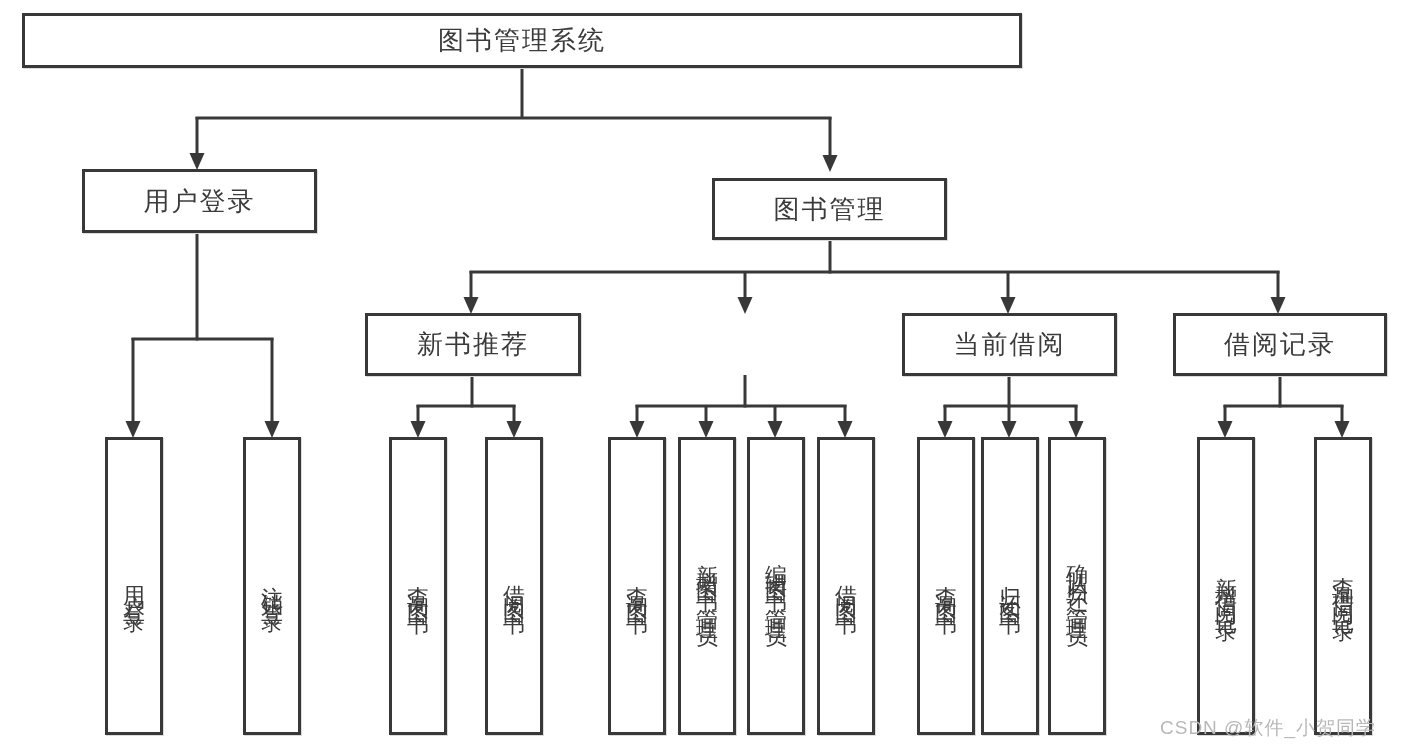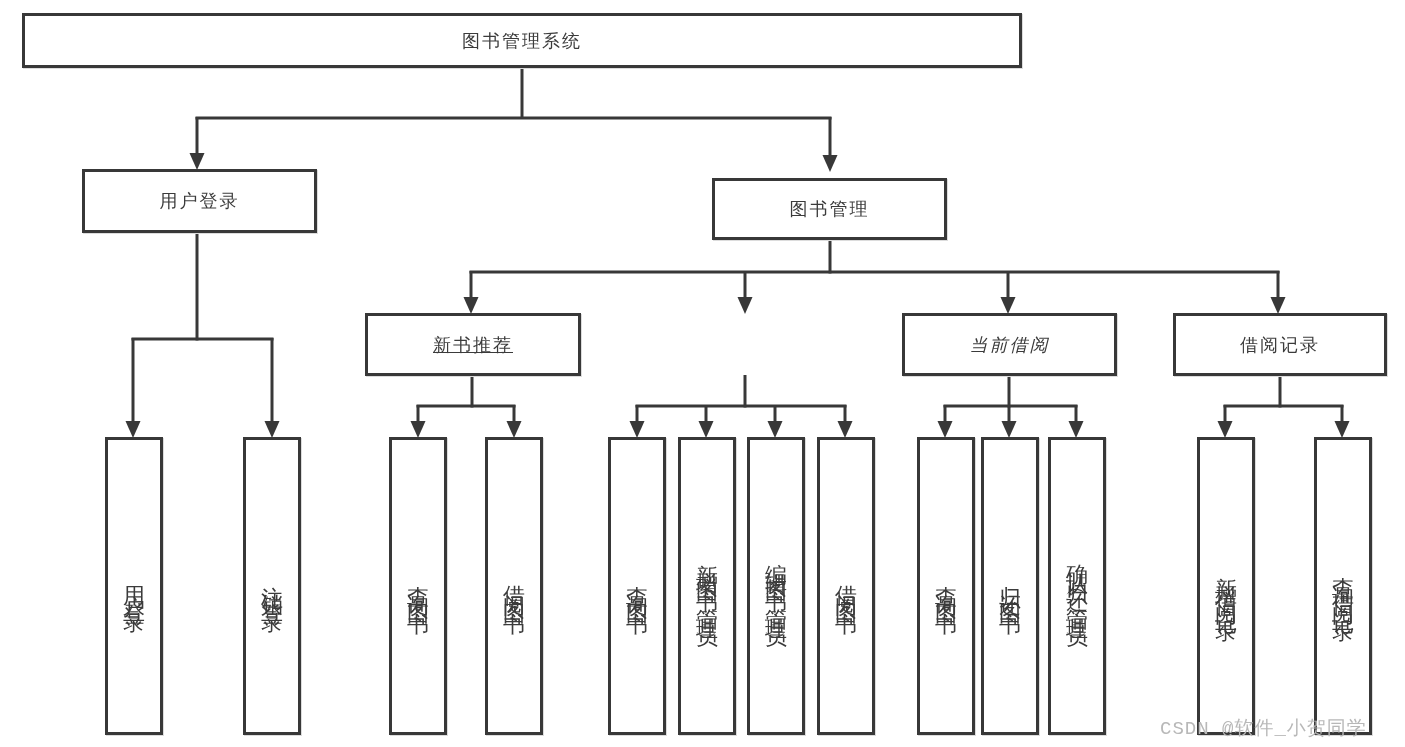--- a/index.html
+++ b/index.html
@@ -16,21 +16,21 @@
     box-sizing:border-box;
     background:#ffffff;
     border:3px solid #383838;
     box-shadow:1px 1px 0 0 #dcdcdc;
     display:flex;
     align-items:center;
     justify-content:center;
     z-index:2;
   }
   .node .lbl{
-    font-size:18px;
+    font-size:26px;
     letter-spacing:2px;
     color:#3b3b3b;
     white-space:nowrap;
   }
   .leaf{
     top:437px;
     height:298px;
     width:58px;
   }
   .leaf .vlbl{
@@ -48,21 +48,20 @@
   }
   .watermark{
     position:absolute;
     left:1160px;
     top:715px;
     font-size:19px;
     letter-spacing:1px;
     color:#b8b8b8;
     z-index:3;
     white-space:nowrap;
-    font-family:Liberation Mono, monospace;
   }
 </style>
 </head>
 <body>
 
 <div class="stage">
 
   <svg class="connectors" width="1405" height="747" viewBox="0 0 1405 747">
     <g stroke="#383838" stroke-width="3" fill="none">
 
@@ -136,24 +135,24 @@
     <span class="lbl">图书管理系统</span>
   </div>
 
   <div class="node" style="left:82px;top:169px;width:235px;height:64px;">
     <span class="lbl">用户登录</span>
   </div>
   <div class="node" style="left:712px;top:171px;width:235px;height:62px;margin-top:7px;">
     <span class="lbl">图书管理</span>
   </div>
 
-  <div class="node" style="left:365px;top:313px;width:216px;height:63px;text-decoration:underline;">
+  <div class="node" style="left:365px;top:313px;width:216px;height:63px;">
     <span class="lbl">新书推荐</span>
   </div>
-  <div class="node" style="left:902px;top:313px;width:215px;height:63px;font-style:italic;">
+  <div class="node" style="left:902px;top:313px;width:215px;height:63px;">
     <span class="lbl">当前借阅</span>
   </div>
   <div class="node" style="left:1173px;top:313px;width:214px;height:63px;">
     <span class="lbl">借阅记录</span>
   </div>
 
   <div class="node leaf" style="left:105px;">
     <span class="vlbl">用户登录</span>
   </div>
   <div class="node leaf" style="left:243px;">

